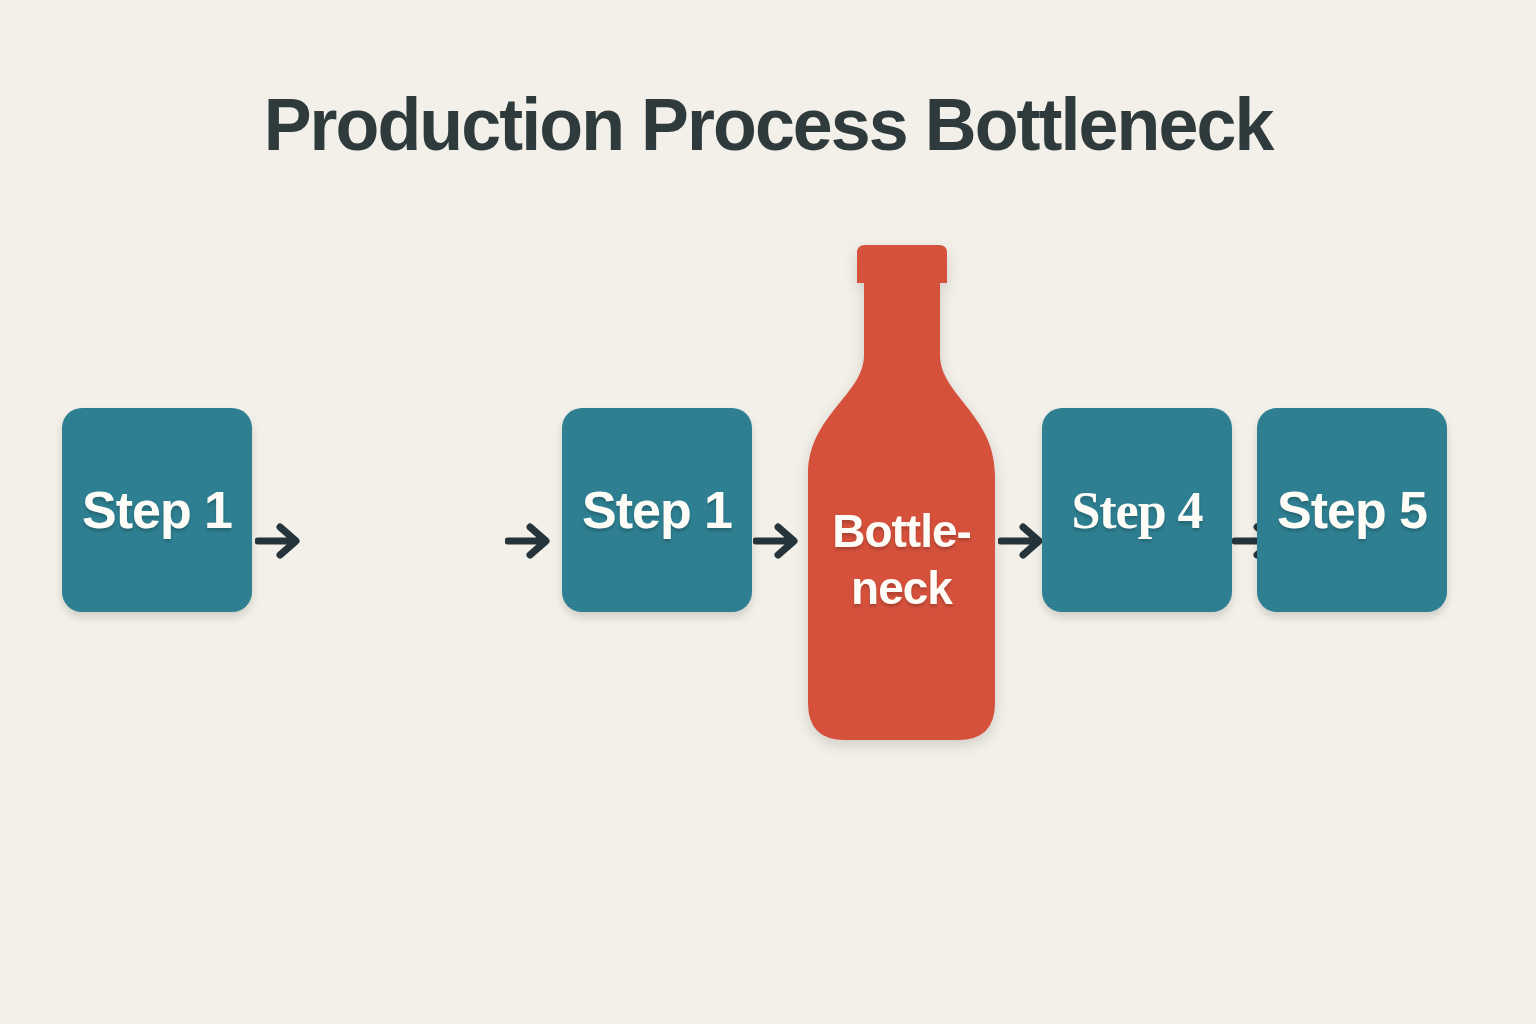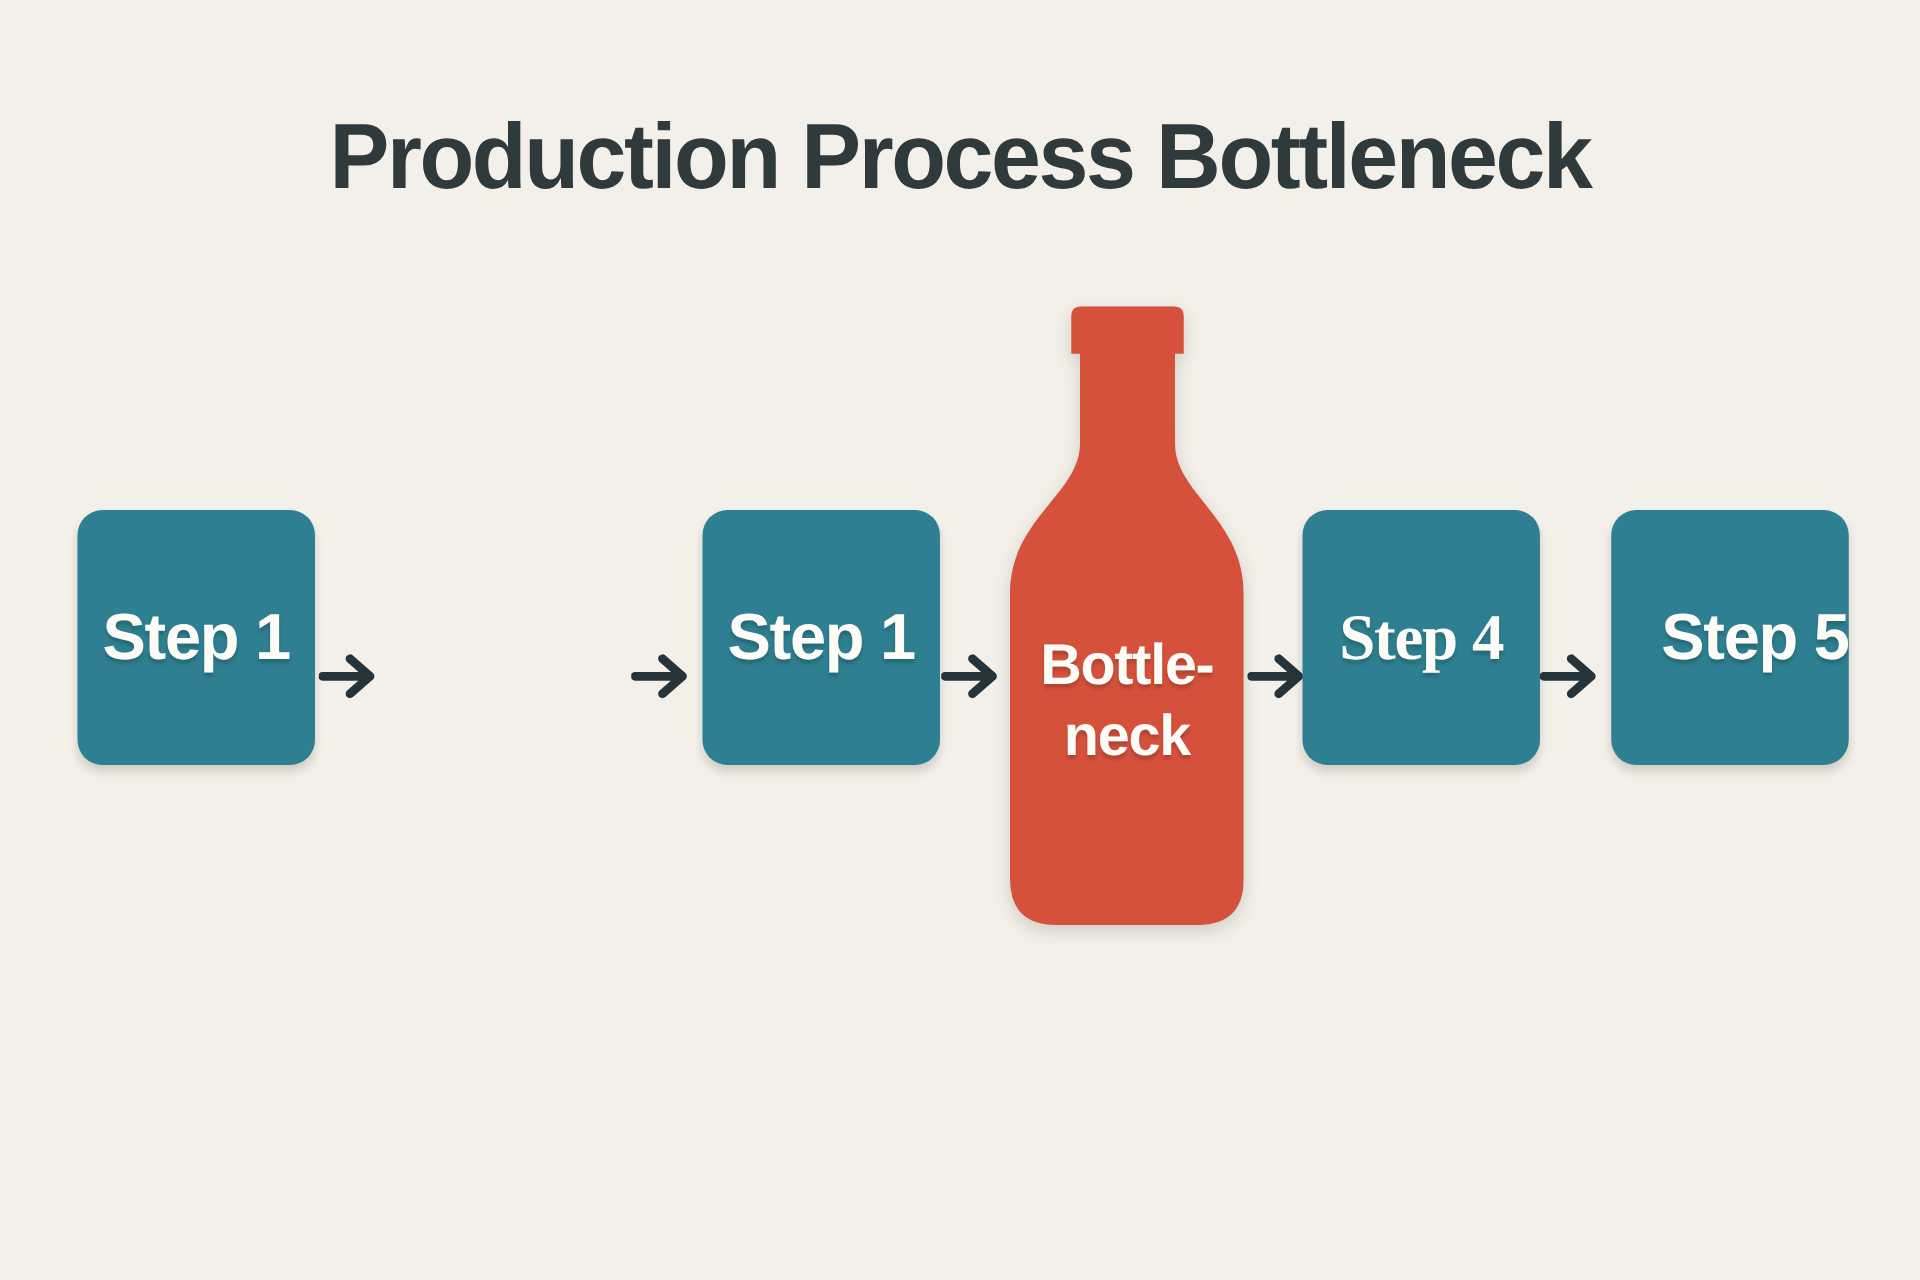--- a/index.html
+++ b/index.html
@@ -44,21 +44,21 @@
     font-size: 52px;
     font-weight: bold;
     letter-spacing: -1px;
     text-shadow: 0 3px 3px rgba(0,0,0,0.18);
     white-space: nowrap;
   }
   .box-1 { left: 62px; }
   .box-2 { left: 312px; }
   .box-3 { left: 562px; }
   .box-4 { left: 1042px; font-family: Liberation Serif, serif; }
-  .box-5 { left: 1289px; justify-content: flex-end; }
+  .box-5 { left: 1257px; }
 
   .bottle-wrap {
     position: absolute;
     left: 808px;
     top: 245px;
     width: 187px;
     height: 389px;
     filter: drop-shadow(0 5px 7px rgba(0,0,0,0.14));
   }
   .bottle-wrap svg { display: block; }

